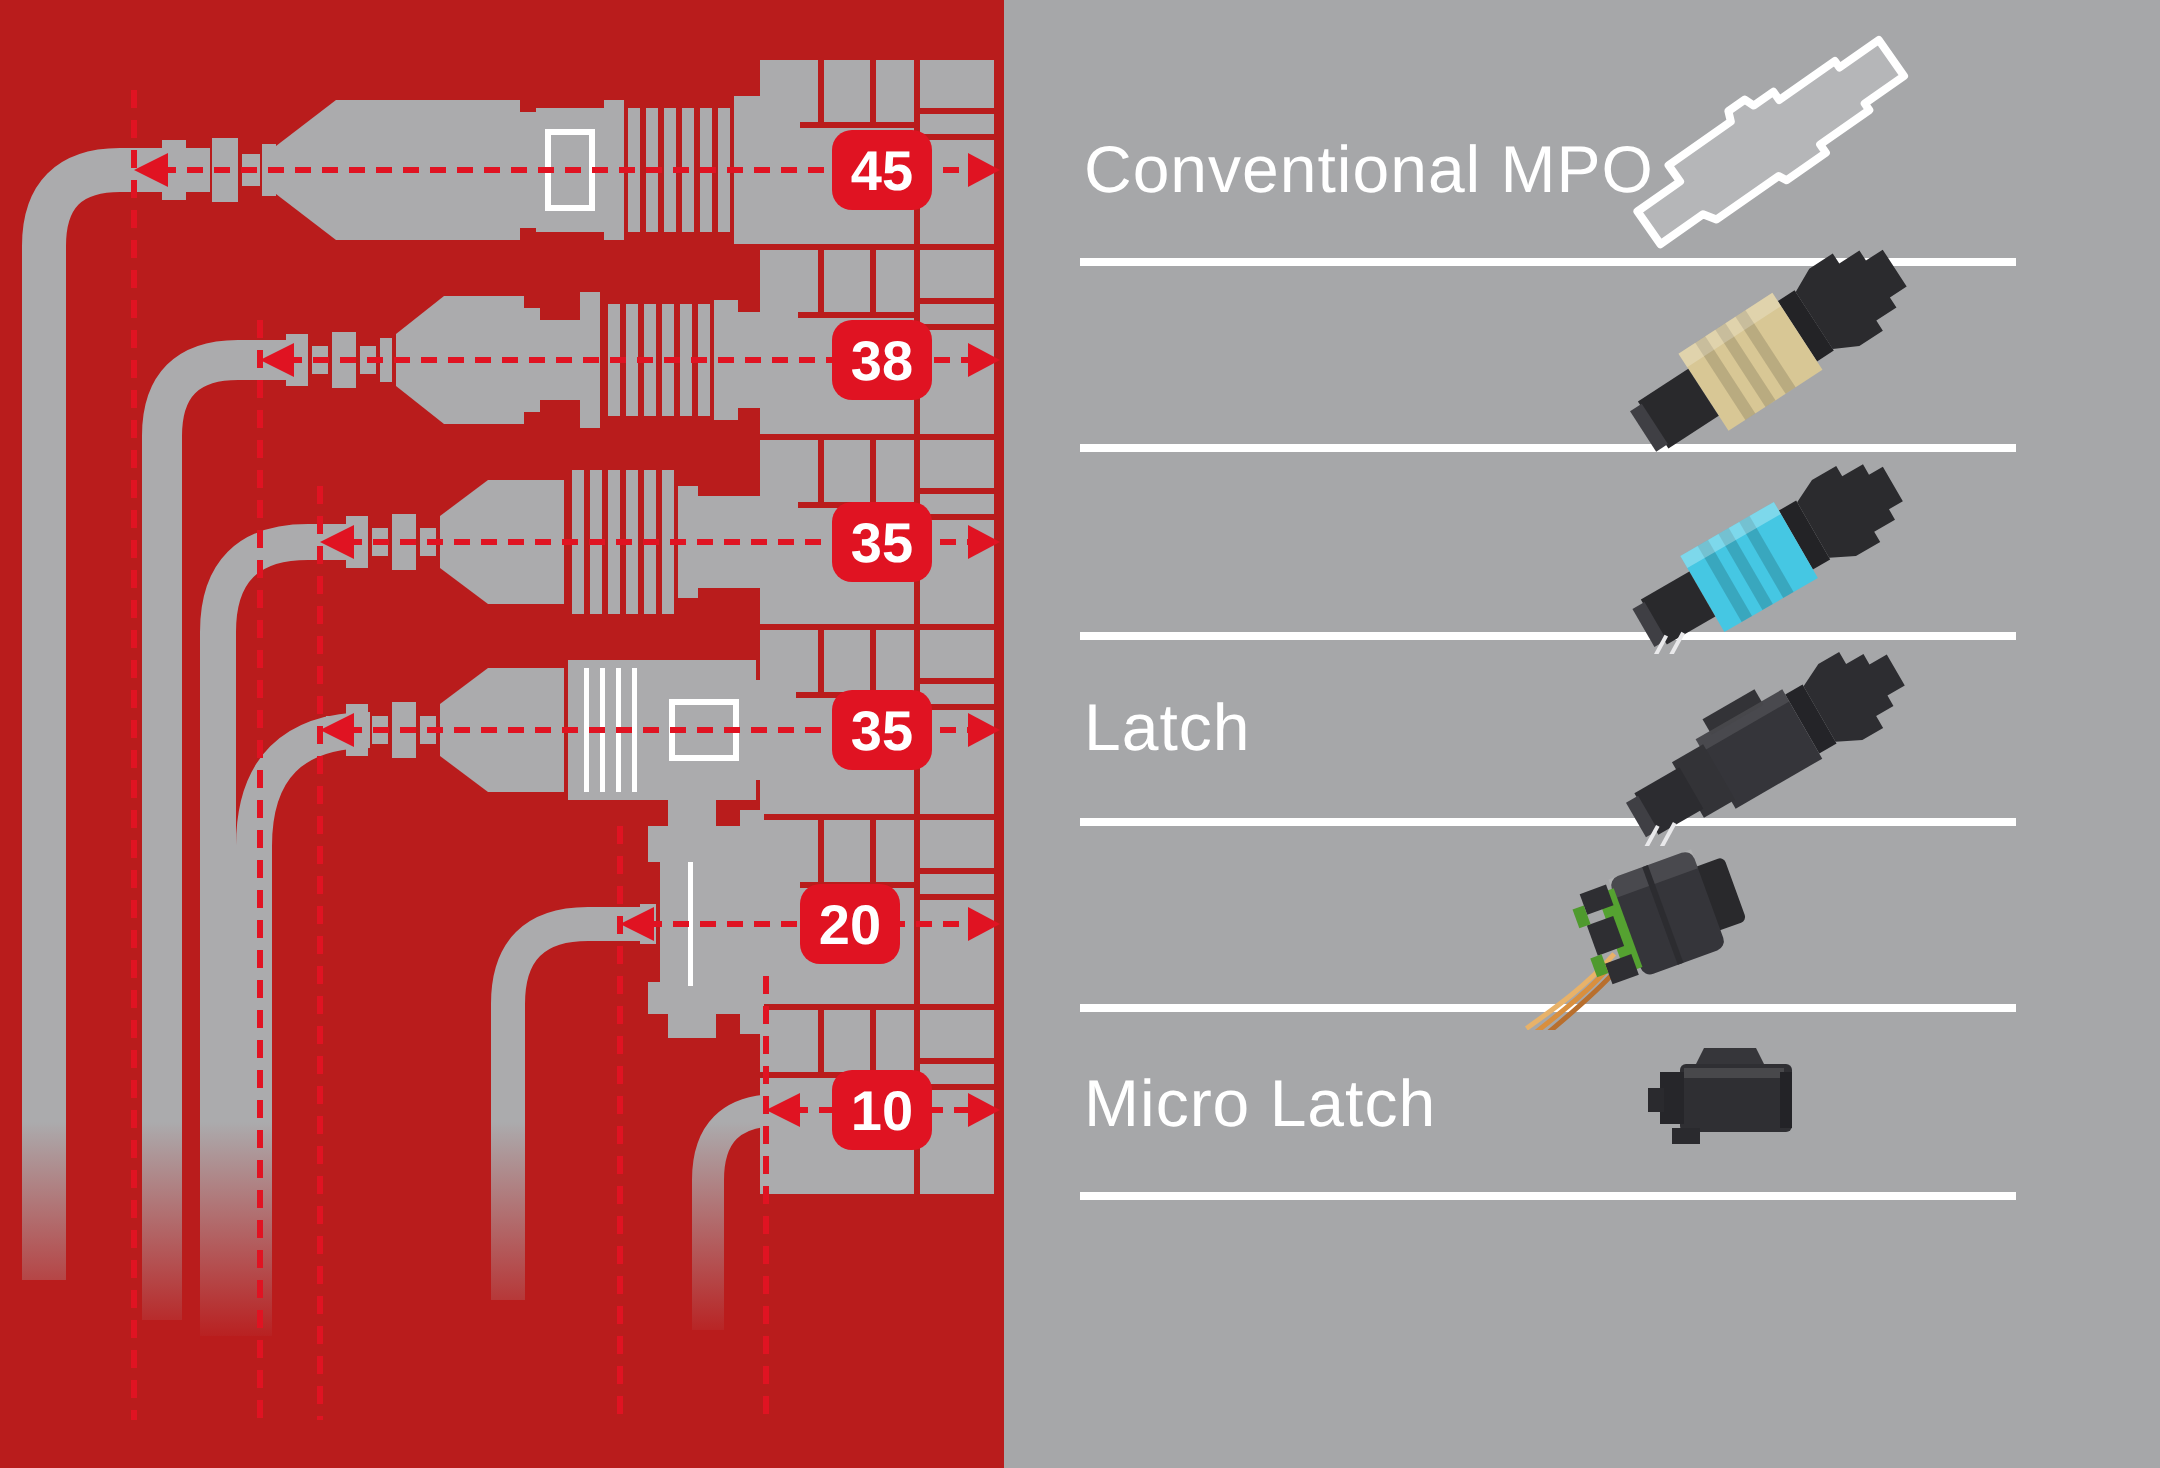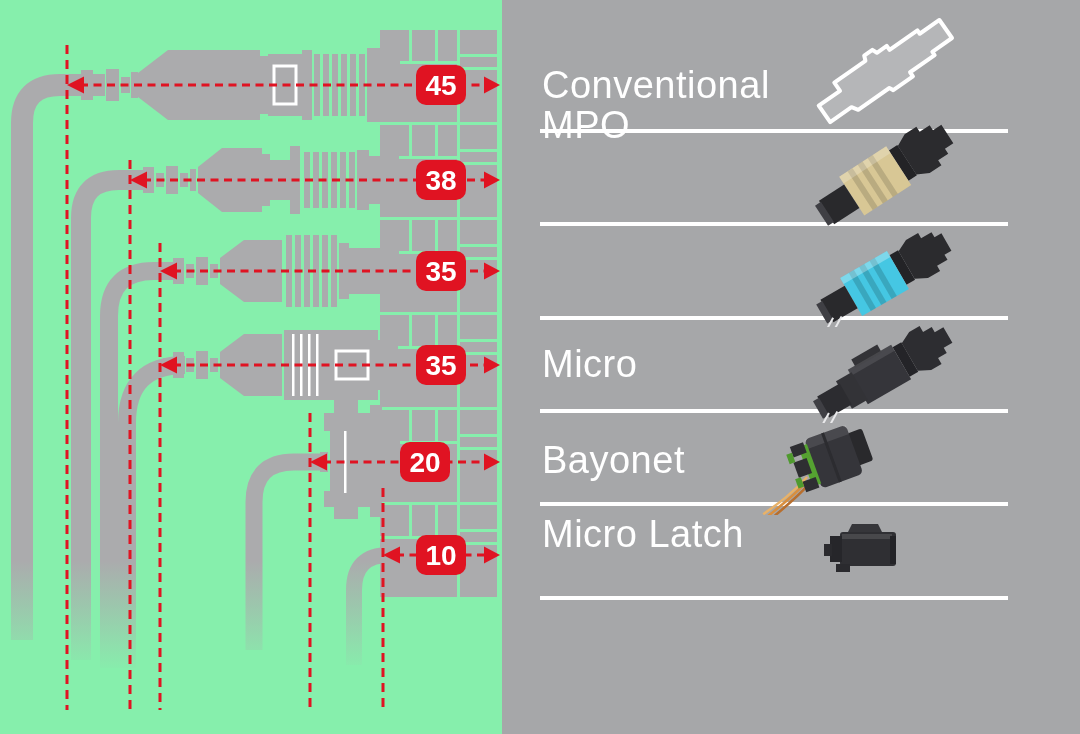--- a/index.html
+++ b/index.html
@@ -2,26 +2,26 @@
 <html style="--accent-red: #e01322; --silhouette-gray: #ababad; --panel-gray: #a6a7a9; --divider-white: #ffffff; --label-white: #ffffff; --outline-fill: #b5b6b8; --mpo-plus-beige: #d8c795; --mini-cyan: #45c7e3; --connector-dark: #2e2e31; --bayonet-green: #55a231; --wire-orange: #d98f3e;"><head>
 <meta charset="utf-8">
 <style>
   :root{
     --accent-red:#e01322; --silhouette-gray:#ababad; --panel-gray:#a6a7a9;
     --divider-white:#ffffff; --label-white:#ffffff; --outline-fill:#b5b6b8;
     --mpo-plus-beige:#d8c795; --mini-cyan:#45c7e3; --connector-dark:#2e2e31;
     --bayonet-green:#55a231; --wire-orange:#d98f3e;
   }
   html,body{margin:0;padding:0;}
-  .stage{position:relative;width:1080px;height:734px;background:#86efac;overflow:hidden;
+  .stage{position:relative;width:1080px;height:734px;background:#b91c1c;overflow:hidden;
          font-family:"Liberation Sans",sans-serif;}
   .diagram-svg{position:absolute;left:0;top:0;}
   .panel{position:absolute;left:502px;top:0;width:578px;height:734px;background:var(--panel-gray);}
   .row-label{position:absolute;left:40px;width:300px;height:40px;line-height:40px;
-             font-size:38px;color:var(--label-white);letter-spacing:.5px;}
+             font-size:33px;color:var(--label-white);letter-spacing:.5px;}
   .divider{position:absolute;left:38px;width:468px;height:4px;background:var(--divider-white);}
   .photo{position:absolute;}
   
   .sil{fill:var(--silhouette-gray);}
   .red-f{fill:var(--accent-red);}
   .red-s{stroke:var(--accent-red);stroke-width:3;fill:none;}
   .wht-s{stroke:#fff;stroke-width:3;fill:none;}
   .badge-txt{fill:#fff;font-family:"Liberation Sans",sans-serif;font-size:28px;font-weight:bold;}
   .fadeStop{stop-color:var(--silhouette-gray);}
   .dk1{fill:#29292c}.dk2{fill:#2b2b2e}.dk3{fill:#35353a}.dk4{fill:#3f3f44}
@@ -206,23 +206,22 @@
       <rect class="red-f" x="400" y="442" width="50" height="40" rx="10"></rect>
       <text class="badge-txt" x="425" y="472" text-anchor="middle">20</text>
       <rect class="red-f" x="416" y="535" width="50" height="40" rx="10"></rect>
       <text class="badge-txt" x="441" y="565" text-anchor="middle">10</text>
     </g>
   </svg>
 
   <div class="panel">
 
     <div class="row-label" style="top:65px">Conventional MPO</div>
-    <div class="row-label" style="top:344px">Micro</div>
-    <div class="row-label" style="top:440px">Bayonet</div>
-    <div class="row-label" style="top:514px">Micro Latch</div>
+    <div class="row-label" style="top:344px">Latch</div>
+    <div class="row-label" style="top:532px">Micro Latch</div>
 
     <div class="divider" style="top:129px"></div>
     <div class="divider" style="top:222px"></div>
     <div class="divider" style="top:316px"></div>
     <div class="divider" style="top:409px"></div>
     <div class="divider" style="top:502px"></div>
     <div class="divider" style="top:596px"></div>
 
     <svg class="photo" style="left:300px;top:5px" width="175" height="130" viewBox="0 0 175 130">
       <g transform="translate(88,63) rotate(-35)">

